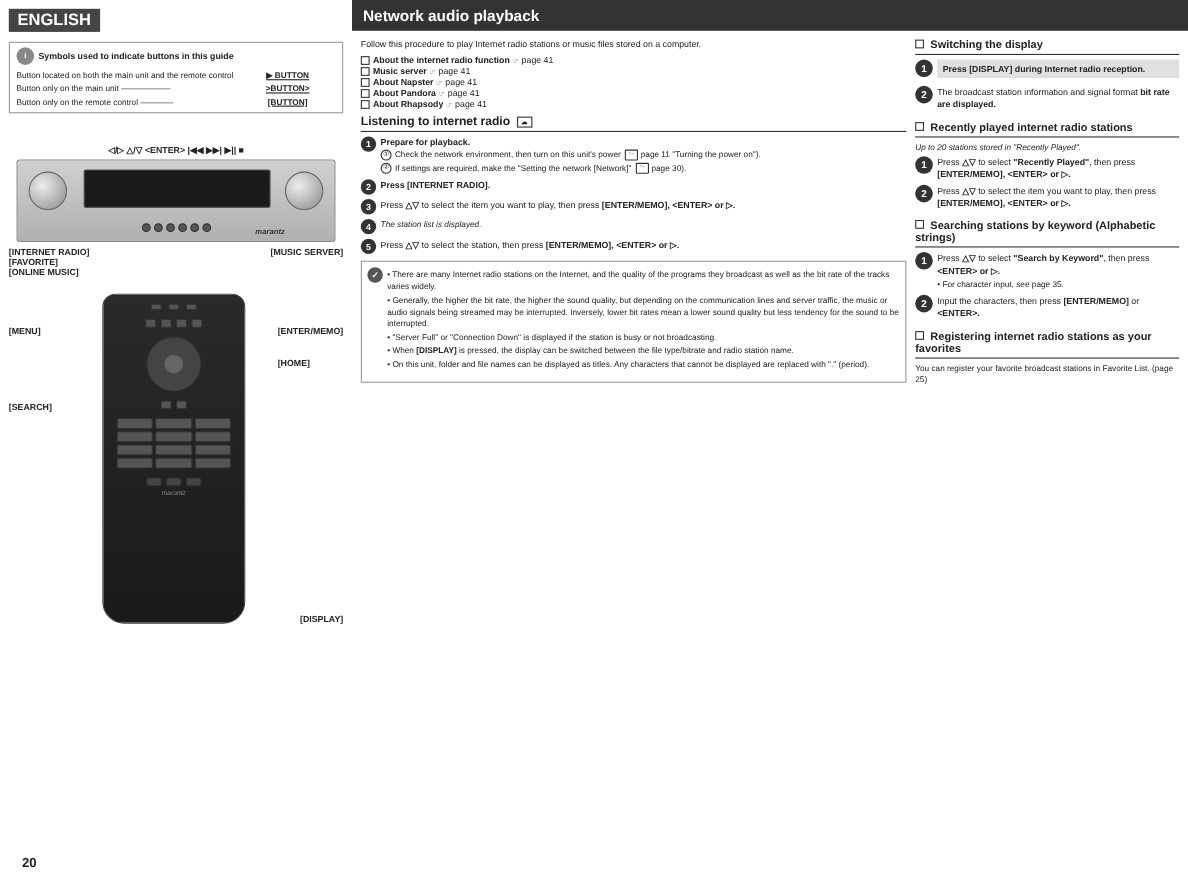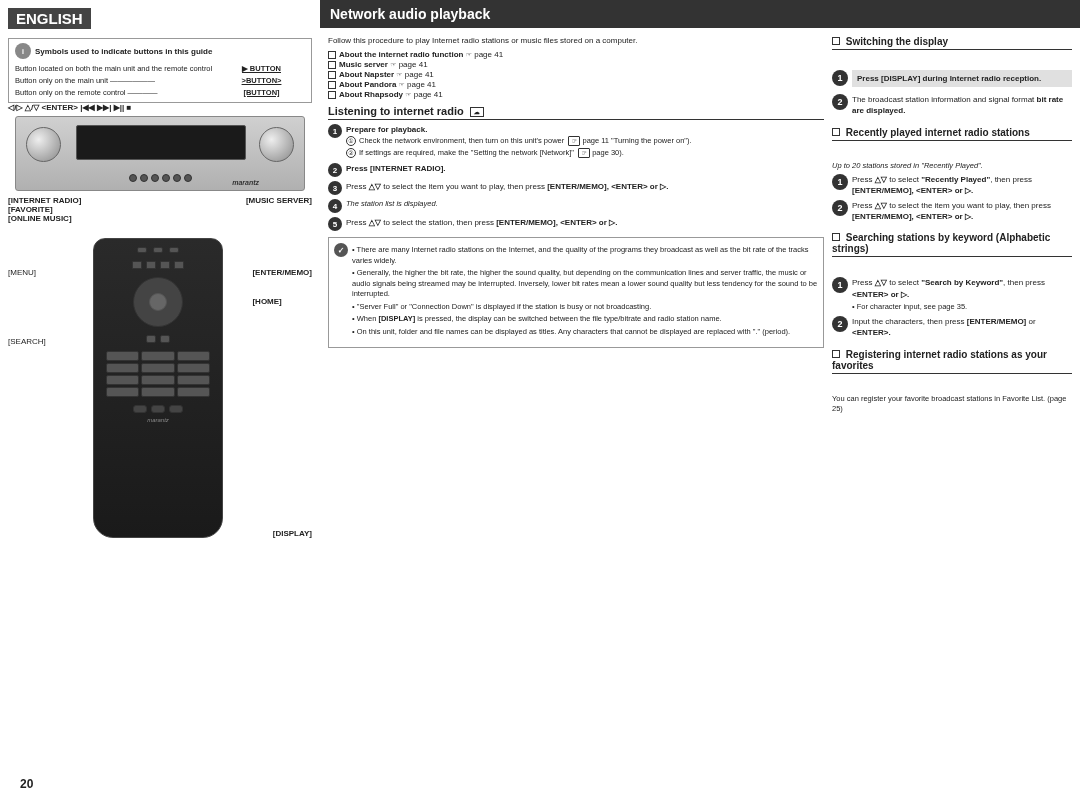--- a/index.html
+++ b/index.html
@@ -72,22 +72,24 @@
     }
     .symbols-box .arrow-right {
       text-align: center;
       font-weight: bold;
       text-decoration: underline;
     }
 
     
     .enter-label {
       font-size: 8px;
+      text-align: center;
       margin-bottom: 4px;
       font-weight: bold;
+      margin-top: 29px;
     }
 
     
     .marantz-receiver {
       width: 290px;
       height: 75px;
       background: linear-gradient(to bottom, #d0d0d0, #b0b0b0);
       border: 1px solid #888;
       border-radius: 3px;
       margin: 0 auto;
@@ -394,21 +396,21 @@
 
     .right-section {
       margin-bottom: 10px;
     }
 
     .right-section-title {
       font-size: 10px;
       font-weight: bold;
       border-bottom: 1px solid #333;
       padding-bottom: 2px;
-      margin-bottom: 20px;
+      margin-bottom: 4px;
     }
     .right-section-title .checkbox-sq {
       display: inline-block;
       margin-right: 3px;
     }
 
     .numbered-step-right {
       display: flex;
       gap: 4px;
       margin-bottom: 4px;
@@ -554,21 +556,21 @@
         </div>
         <div class="remote-bottom-buttons">
           <div style="width:14px;height:8px;background:#444;border-radius:3px;border:1px solid #333;"></div>
           <div style="width:14px;height:8px;background:#444;border-radius:3px;border:1px solid #333;"></div>
           <div style="width:14px;height:8px;background:#444;border-radius:3px;border:1px solid #333;"></div>
         </div>
         <div class="remote-marantz">marantz</div>
       </div>
     </div>
 
-    <div style="position:absolute; left:0; top:40px; font-size:8px; font-weight:normal;">
+    <div style="position:absolute; left:0; top:40px; font-size:8px; font-weight:bold;">
       <div style="margin-bottom:60px;">
         <span>[MENU]</span>
       </div>
       <div style="margin-bottom:8px;">
         <span>[SEARCH]</span>
       </div>
     </div>
 
     <div style="position:absolute; right:0; top:40px; font-size:8px; font-weight:bold;">
       <div style="margin-bottom:20px;">

